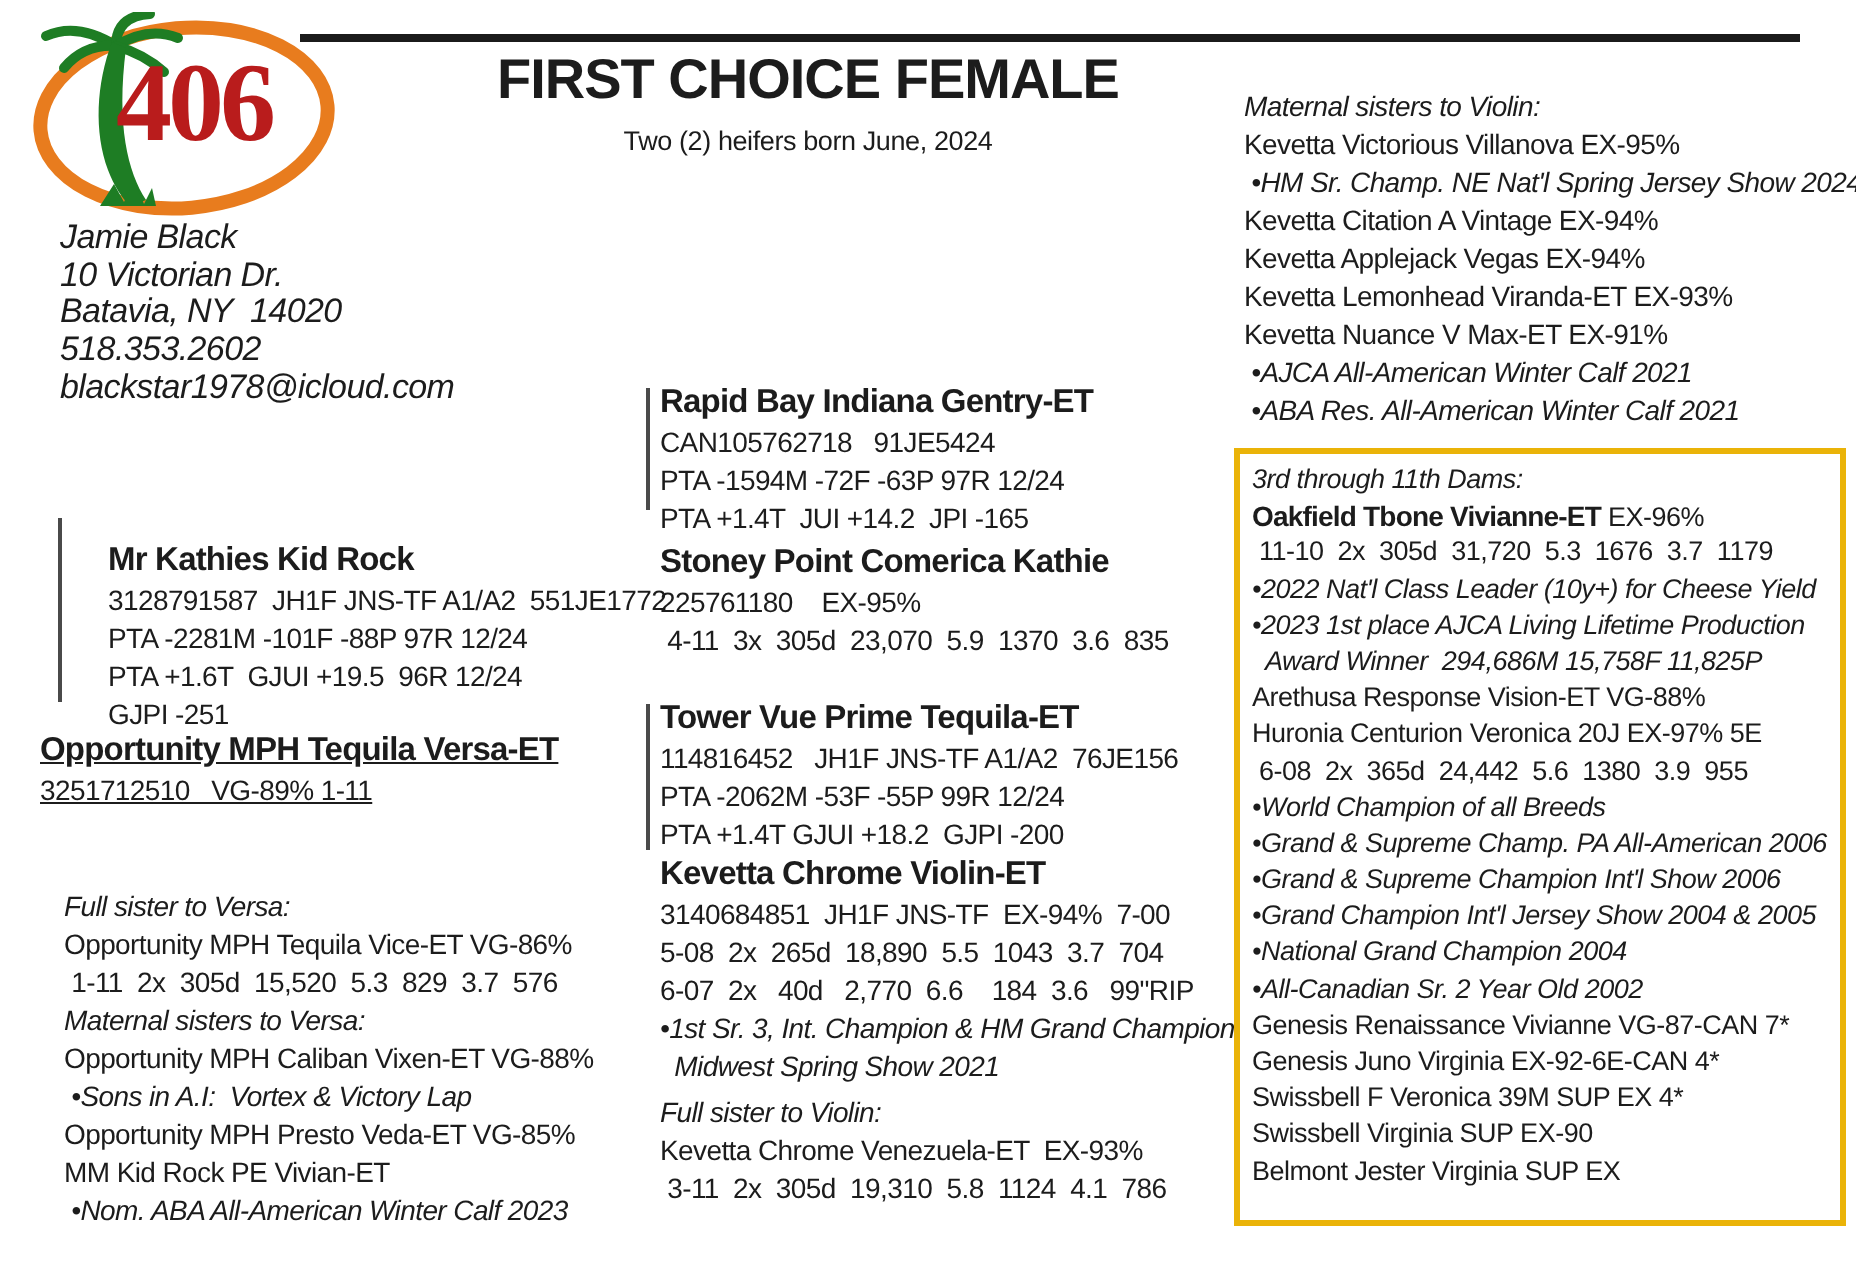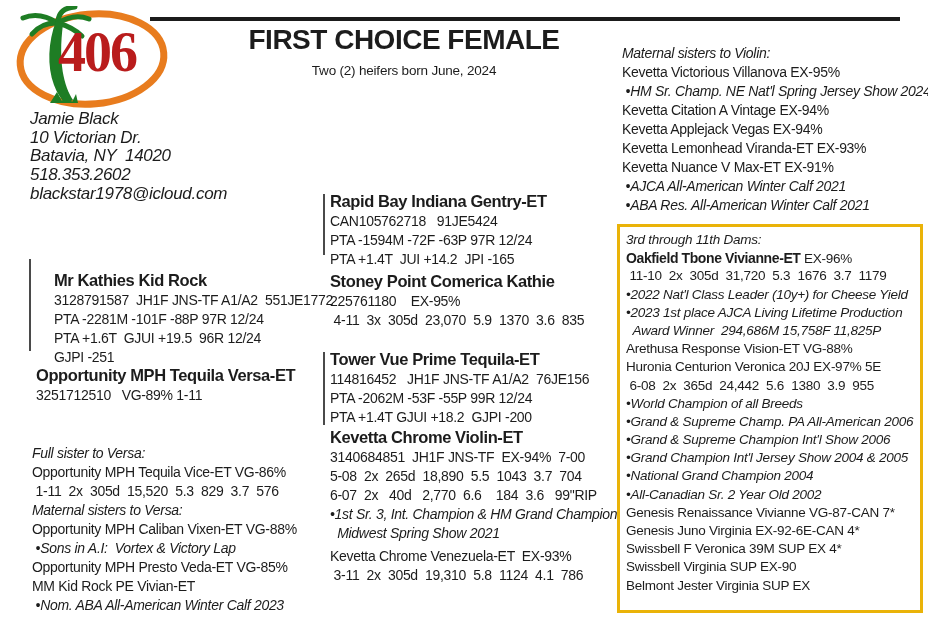--- a/index.html
+++ b/index.html
@@ -23,21 +23,21 @@
   
   .blk .ln{height:19px;line-height:19px;font-size:14px;letter-spacing:-0.3px;white-space:pre;}
   .blk .name{height:21px;line-height:20px;font-size:16.5px;font-weight:bold;letter-spacing:-0.4px;}
   .blk .note,.blk .label{font-style:italic;}
   .blk .mix .bold-name{font-weight:bold;font-size:16px;letter-spacing:-0.4px;}
   
   .bracket{width:2px;background:#4a4a4a;}
   
   #b-sire1{left:36px;top:270px;margin-left:18px;}
   #br-1{left:29px;top:259px;height:92px;}
-  #b-dam1{left:36px;top:365px;}
+  #b-dam1{left:20px;top:365px;text-decoration:underline;}
   #b-versa-sisters{left:32px;top:444px;}
   #b-sire2{left:330px;top:191px;}
   #br-2{left:323px;top:194px;height:61px;}
   #b-dam2{left:330px;top:271px;}
   #b-sire3{left:330px;top:349px;}
   #br-3{left:323px;top:352px;height:73px;}
   #b-dam3{left:330px;top:427px;}
   #b-violin-fullsister{left:330px;top:547px;}
   #b-violin-sisters{left:622px;top:44px;}
   
@@ -129,20 +129,21 @@
     </div>
   <div class="abs blk" id="b-dam3">
       <div class="ln name">Kevetta Chrome Violin-ET</div>
       <div class="ln data">3140684851  JH1F JNS-TF  EX-94%  7-00</div>
       <div class="ln data">5-08  2x  265d  18,890  5.5  1043  3.7  704</div>
       <div class="ln data">6-07  2x   40d   2,770  6.6    184  3.6   99"RIP</div>
       <div class="ln note">•1st Sr. 3, Int. Champion &amp; HM Grand Champion,</div>
       <div class="ln note">  Midwest Spring Show 2021</div>
     </div>
   <div class="abs blk" id="b-violin-fullsister">
+      <div class="ln label">Full sister to Violin:</div>
       <div class="ln data">Kevetta Chrome Venezuela-ET  EX-93%</div>
       <div class="ln data"> 3-11  2x  305d  19,310  5.8  1124  4.1  786</div>
     </div>
 
   <div class="abs blk" id="b-violin-sisters">
       <div class="ln label">Maternal sisters to Violin:</div>
       <div class="ln data">Kevetta Victorious Villanova EX-95%</div>
       <div class="ln note"> •HM Sr. Champ. NE Nat'l Spring Jersey Show 2024</div>
       <div class="ln data">Kevetta Citation A Vintage EX-94%</div>
       <div class="ln data">Kevetta Applejack Vegas EX-94%</div>

